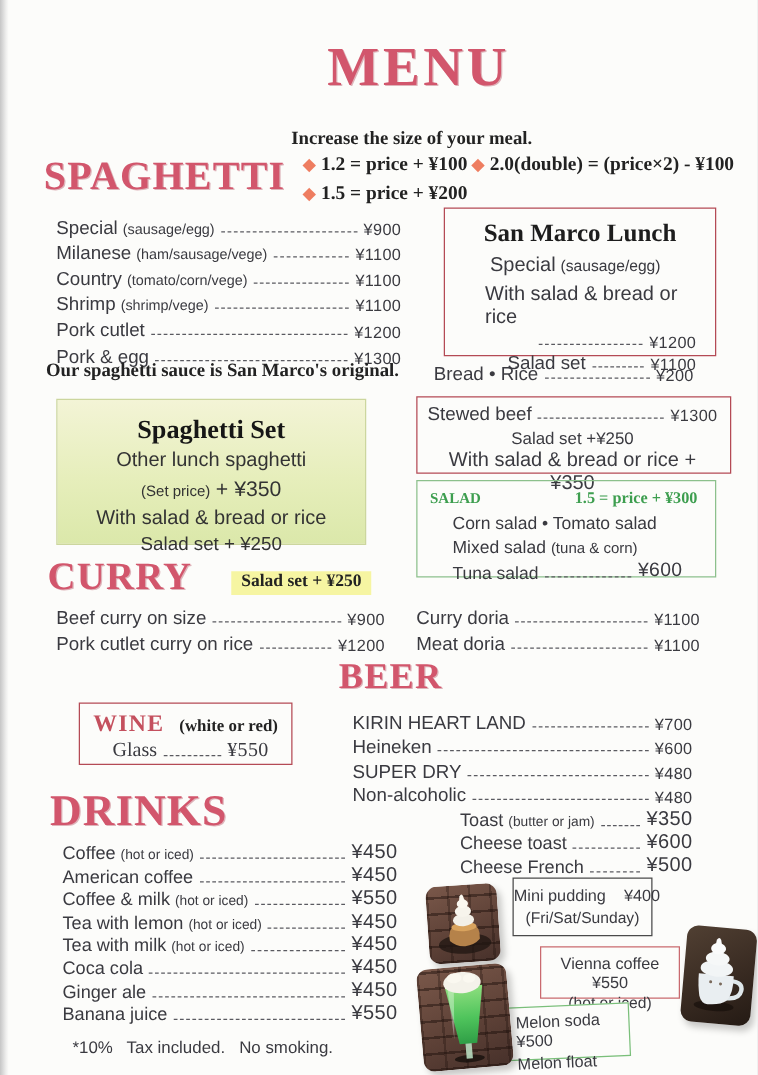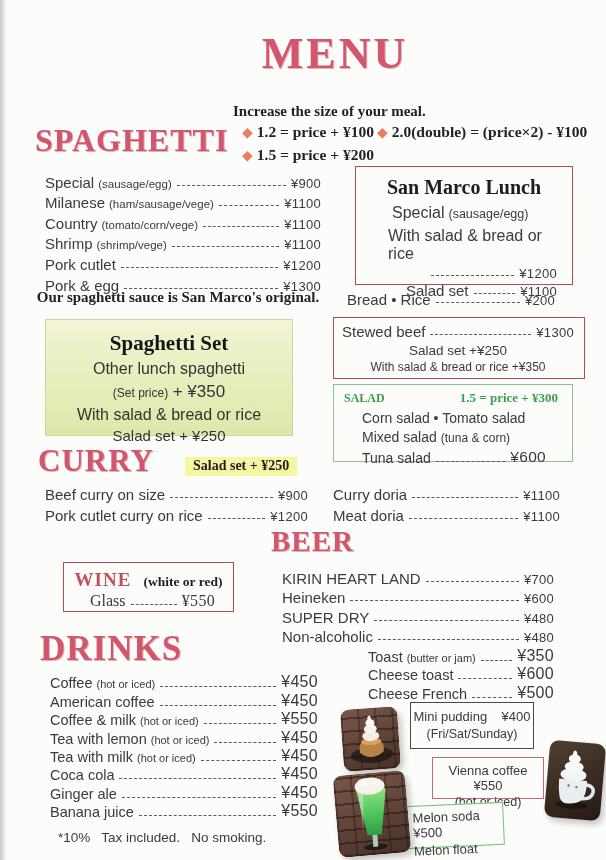--- a/index.html
+++ b/index.html
@@ -67,21 +67,21 @@
         text-align:center;margin-top:9px;}
   .sml-line{font-size:16px;margin-top:5px;padding-left:36px;}
   .sml-line .nt{font-size:12.5px;}
   #sml-price-row{padding:0 15px 0 70px;margin-top:3px;}
   #sml-salad-row{padding:0 15px 0 50px;margin-top:1px;}
 
   #breadrice-row{position:absolute;left:347px;top:291px;width:208px;}
 
   #stewed-box{left:333px;top:317px;width:252px;height:62px;padding:5px 10px 0 8px;}
   #stewed-box .c1{font-size:13.5px;text-align:center;margin-top:3px;}
-  #stewed-box .c2{font-size:12px;text-align:center;margin-top:2px;}
+  #stewed-box .c2{font-size:16px;text-align:center;margin-top:2px;}
 
   #salad-box{left:333px;top:384px;width:240px;height:78px;padding:5px 10px 0 10px;}
   .salad-head-row{display:flex;align-items:baseline;height:20px;}
   #salad-title{font-family:"Liberation Serif",serif;font-weight:bold;font-size:12px;color:#3d9e4f;}
   #salad-size{font-family:"Liberation Serif",serif;font-weight:bold;font-size:13px;color:#3d9e4f;margin-left:auto;margin-right:4px;}
   .salad-line{font-size:14px;padding-left:18px;height:18.5px;}
   #salad-row3{padding:0 16px 0 18px;height:18.5px;}
   #salad-row3 .nm{font-size:14px;}
   #salad-row3 .pr{font-size:15.5px;}
   #salad-row3 .ld{margin-bottom:4px;}
@@ -100,21 +100,21 @@
 
   #wine-box{left:63px;top:562px;width:171px;height:50px;font-family:"Liberation Serif",serif;}
   #wine-row1{text-align:center;margin-top:6px;}
   #wine-title{font-weight:bold;font-size:19px;color:#c4505e;letter-spacing:1px;margin-top:48px;}
   #wine-note{font-weight:bold;font-size:13.5px;color:#222;margin-left:8px;}
   #wine-row2{display:flex;align-items:flex-end;padding:0 18px 0 26px;margin-top:1px;}
   #wine-row2 .nm{font-family:"Liberation Serif",serif;font-size:16px;}
   #wine-row2 .pr{font-family:"Liberation Serif",serif;font-size:16px;}
 
   .info-box{position:absolute;box-sizing:border-box;text-align:center;background:#fcfcfa;}
-  #pudding-box{left:410px;top:702px;width:124px;height:47px;border:1.5px solid #4a4a4a;}
+  #pudding-box{left:410px;top:702px;width:112px;height:47px;border:1.5px solid #4a4a4a;}
   #pudding-box .l1{font-size:13px;margin-top:6px;white-space:pre;}
   #pudding-box .l2{font-size:12.5px;margin-top:3px;}
   #vienna-box{left:432px;top:757px;width:112px;height:42px;border:1.4px solid #c96a6f;}
   #vienna-box .l1{font-size:13px;margin-top:5px;}
   #vienna-box .l2{font-size:12.5px;margin-top:2px;}
   #melon-box{left:404px;top:804px;width:100px;height:43px;border:1.4px solid #7abf7a;transform:rotate(-2.5deg);text-align:left;padding-left:8px;}
   #melon-box .l1{font-size:13px;margin-top:4px;}
   #melon-box .l2{font-size:13px;margin-top:3px;}
 
   

